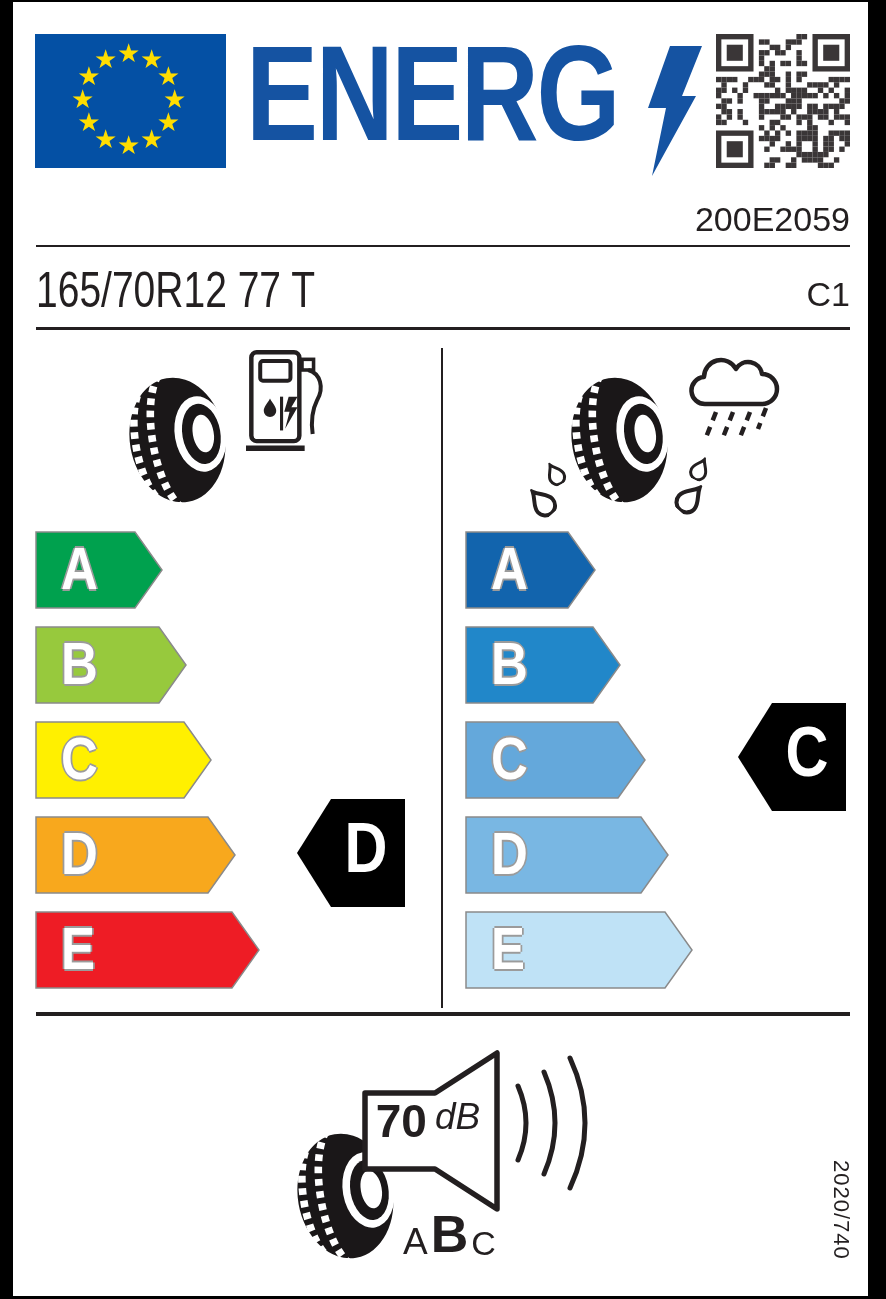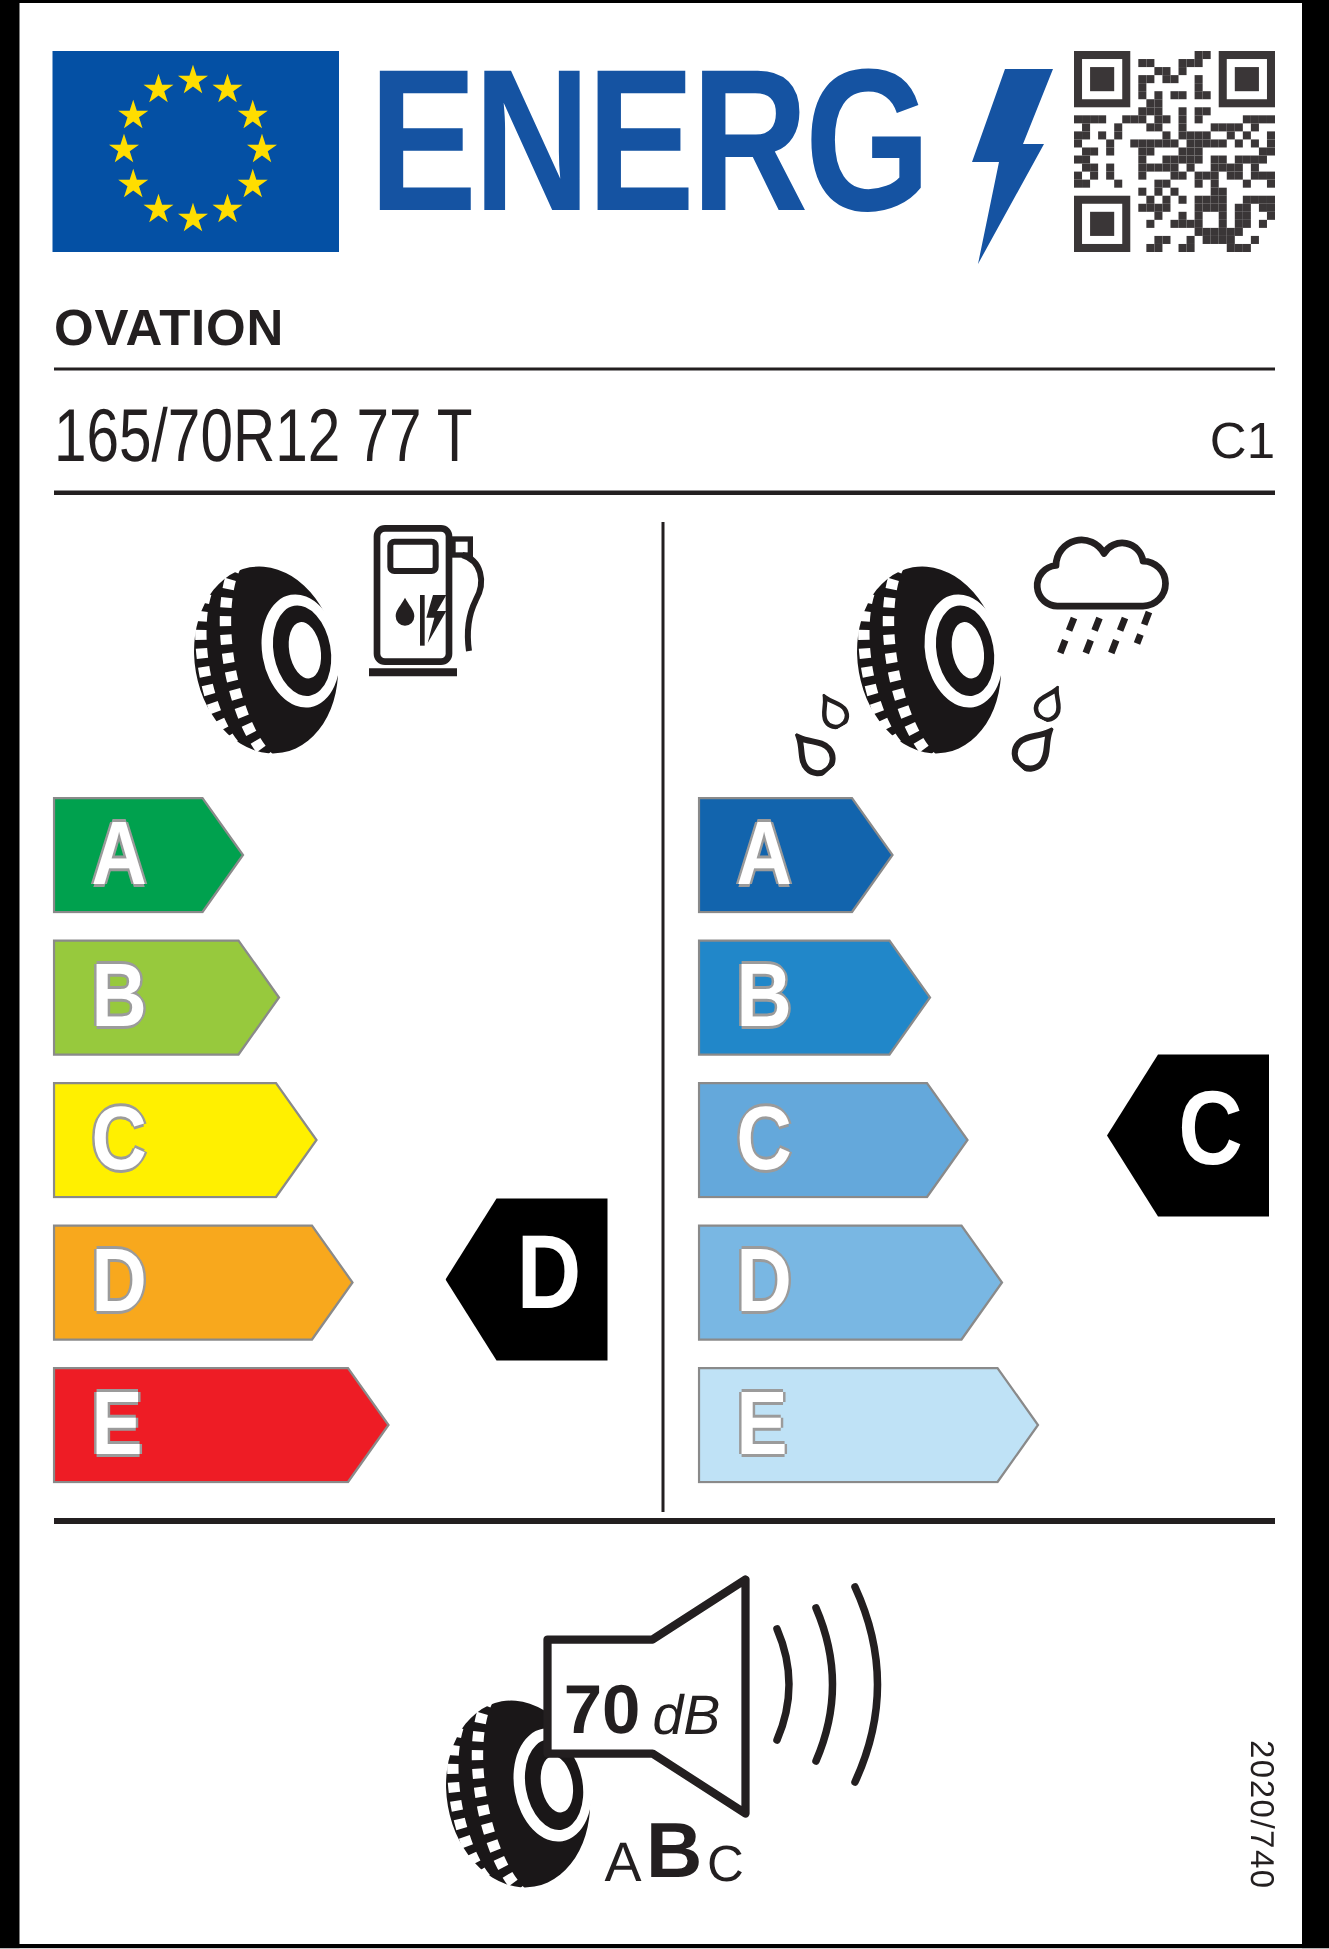--- a/index.html
+++ b/index.html
@@ -27,21 +27,21 @@
   .rule3{left:36px;top:1012px;width:814px;height:4px;}
   .vdivider{left:441px;top:348px;width:2px;height:660px;background:#231f20;}
   
   .scale-row{position:absolute;left:0;}
   .grade-letter{position:absolute;left:26px;top:8px;font-size:60px;font-weight:700;color:#fff;
     line-height:1;transform:scaleX(0.85);transform-origin:left top;
     text-shadow:-2px 0 0 #9b9b9b,2px 0 0 #9b9b9b,0 -2px 0 #9b9b9b,0 2px 0 #9b9b9b;}
   .badge-letter{position:absolute;left:30px;top:16px;width:78px;text-align:center;
     font-size:70px;font-weight:700;color:#fff;line-height:1;transform:scaleX(0.85);transform-origin:center top;}
   
-  .noise-db{left:367px;top:1098px;width:122px;height:64px;display:flex;align-items:flex-end;
+  .noise-db{left:367px;top:1098px;width:122px;height:64px;display:flex;align-items:flex-start;
             justify-content:center;gap:8px;}
   .noise-value{font-size:46px;font-weight:700;line-height:1;}
   .noise-unit{font-size:37px;font-weight:400;line-height:1;font-style:italic;}
   .noise-classes{left:403px;top:1208px;display:flex;align-items:flex-end;gap:3px;}
   .nc-a{font-size:37px;line-height:1;}
   .nc-b{font-size:52px;font-weight:700;line-height:1;}
   .nc-c{font-size:34px;line-height:1;}
   .regulation{left:852px;top:1160px;font-size:22px;line-height:1;letter-spacing:1px;
               transform:rotate(90deg);transform-origin:0 0;white-space:nowrap;}
   svg{display:block;}
@@ -307,21 +307,21 @@
       <rect x="1" y="1" width="5" height="5" fill="#fff"></rect>
       <rect x="2" y="2" width="3" height="3" fill="#3a3637"></rect>
       <rect x="18" y="0" width="7" height="7" fill="#3a3637"></rect>
       <rect x="19" y="1" width="5" height="5" fill="#fff"></rect>
       <rect x="20" y="2" width="3" height="3" fill="#3a3637"></rect>
       <rect x="0" y="18" width="7" height="7" fill="#3a3637"></rect>
       <rect x="1" y="19" width="5" height="5" fill="#fff"></rect>
       <rect x="2" y="20" width="3" height="3" fill="#3a3637"></rect>
     </svg>
 
-  <div class="abs brand">OVATION</div>
+  <div class="abs supplier-ref">200E2059</div>
   <div class="abs rule rule1"></div>
   <div class="abs tire-size">165/70R12 77 T</div>
   <div class="abs tire-class">C1</div>
   <div class="abs rule rule2"></div>
 
   <svg class="abs" style="left:126px;top:366px" width="114" height="146" viewBox="0 0 120 148">
       <use href="#tire-symbol"></use>
     </svg>
 
   <svg class="abs" style="left:246px;top:348px" width="80" height="108" viewBox="0 0 90 120">

